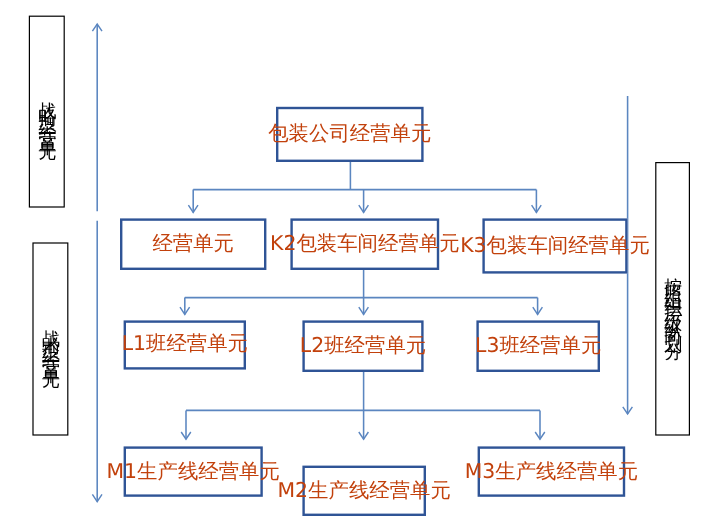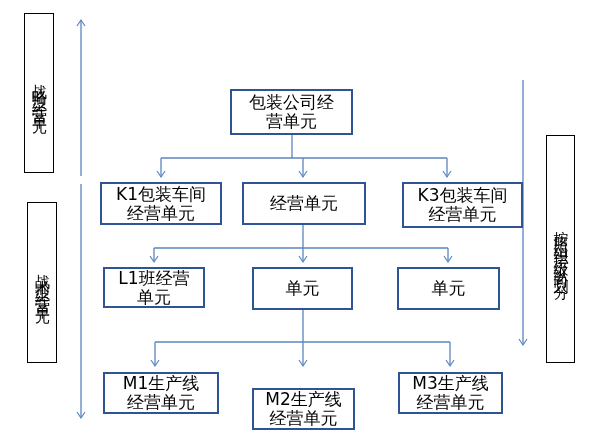--- a/index.html
+++ b/index.html
@@ -10,25 +10,25 @@
     font-family:"DejaVu Sans","Liberation Sans",sans-serif;
     color:#000000;
     overflow:hidden;
   }
   .connectors{position:absolute;left:0;top:0;width:600px;height:443px;}
   .node{
     position:absolute;
     box-sizing:border-box;
     border:2.5px solid #2F5496;
     background:#ffffff;
-    display:flex;flex-direction:column;
+    display:flex;flex-direction:row;
     align-items:center;justify-content:center;
     font-size:17px;line-height:19px;
     text-align:center;
-    color:#000000;
+    color:#c2410c;
     z-index:2;
   }
   .node span{display:block;white-space:nowrap;}
   .root{font-size:17px;}
   .vlabel{
     position:absolute;
     box-sizing:border-box;
     border:1px solid #000000;
     background:#ffffff;
     display:flex;align-items:center;justify-content:center;
@@ -88,48 +88,50 @@
   <div class="vlabel" style="left:546px;top:135px;width:29px;height:228px">
     <span>按照组织层级纵向划分</span>
   </div>
 
   <div class="node root" style="left:230px;top:89px;width:123px;height:46px">
     <span>包装公司经</span>
     <span>营单元</span>
   </div>
 
   <div class="node" style="left:100px;top:182px;width:122px;height:43px">
-    <span>K1包装车间</span>
     <span>经营单元</span>
   </div>
   <div class="node" style="left:242px;top:182px;width:124px;height:43px">
+    <span>K2包装车间</span>
     <span>经营单元</span>
   </div>
   <div class="node" style="left:402px;top:182px;width:121px;height:46px">
     <span>K3包装车间</span>
     <span>经营单元</span>
   </div>
 
   <div class="node" style="left:103px;top:267px;width:102px;height:41px">
     <span>L1班经营</span>
     <span>单元</span>
   </div>
   <div class="node" style="left:252px;top:267px;width:101px;height:43px">
+    <span>L2班经营</span>
     <span>单元</span>
   </div>
   <div class="node" style="left:397px;top:267px;width:103px;height:43px">
+    <span>L3班经营</span>
     <span>单元</span>
   </div>
 
   <div class="node" style="left:103px;top:372px;width:116px;height:42px">
     <span>M1生产线</span>
     <span>经营单元</span>
   </div>
   <div class="node" style="left:252px;top:388px;width:103px;height:42px">
     <span>M2生产线</span>
     <span>经营单元</span>
   </div>
-  <div class="node" style="left:398px;top:372px;width:105px;height:42px">
+  <div class="node" style="left:398px;top:372px;width:123px;height:42px">
     <span>M3生产线</span>
     <span>经营单元</span>
   </div>
 
 </div>
 
 </body></html>

